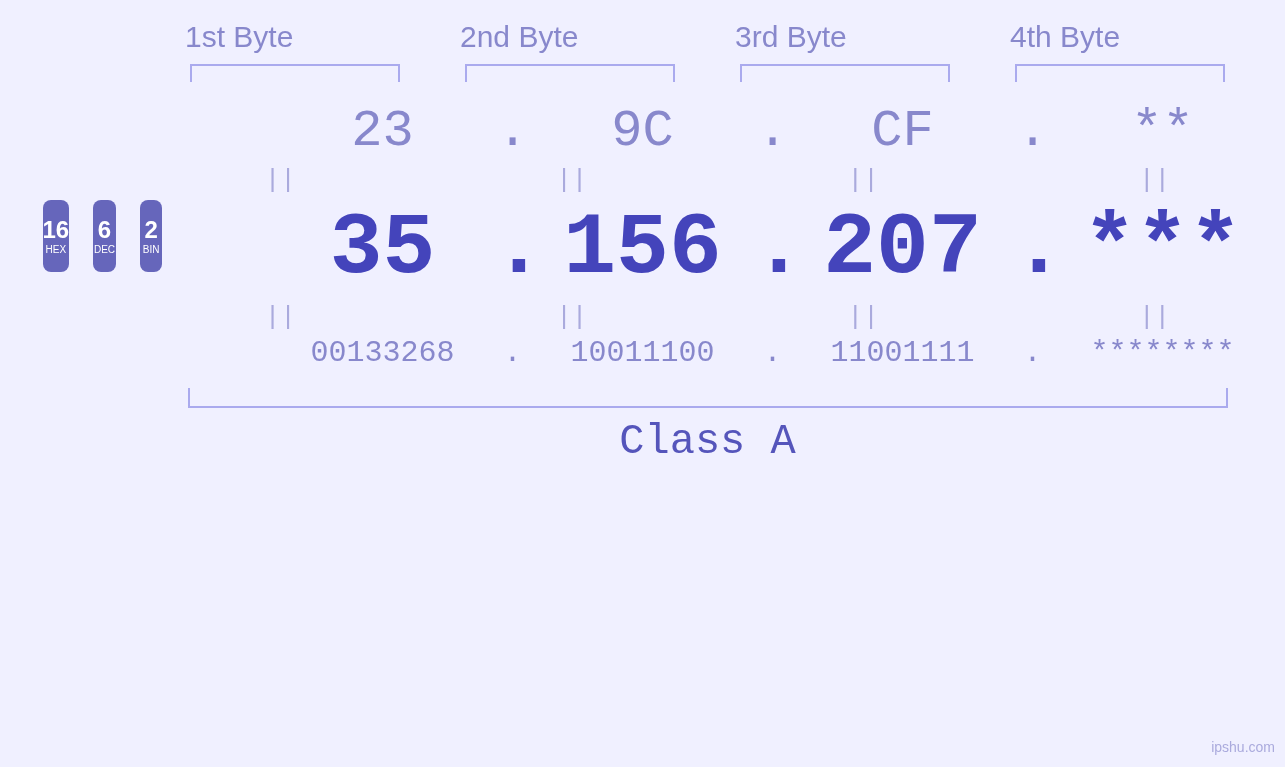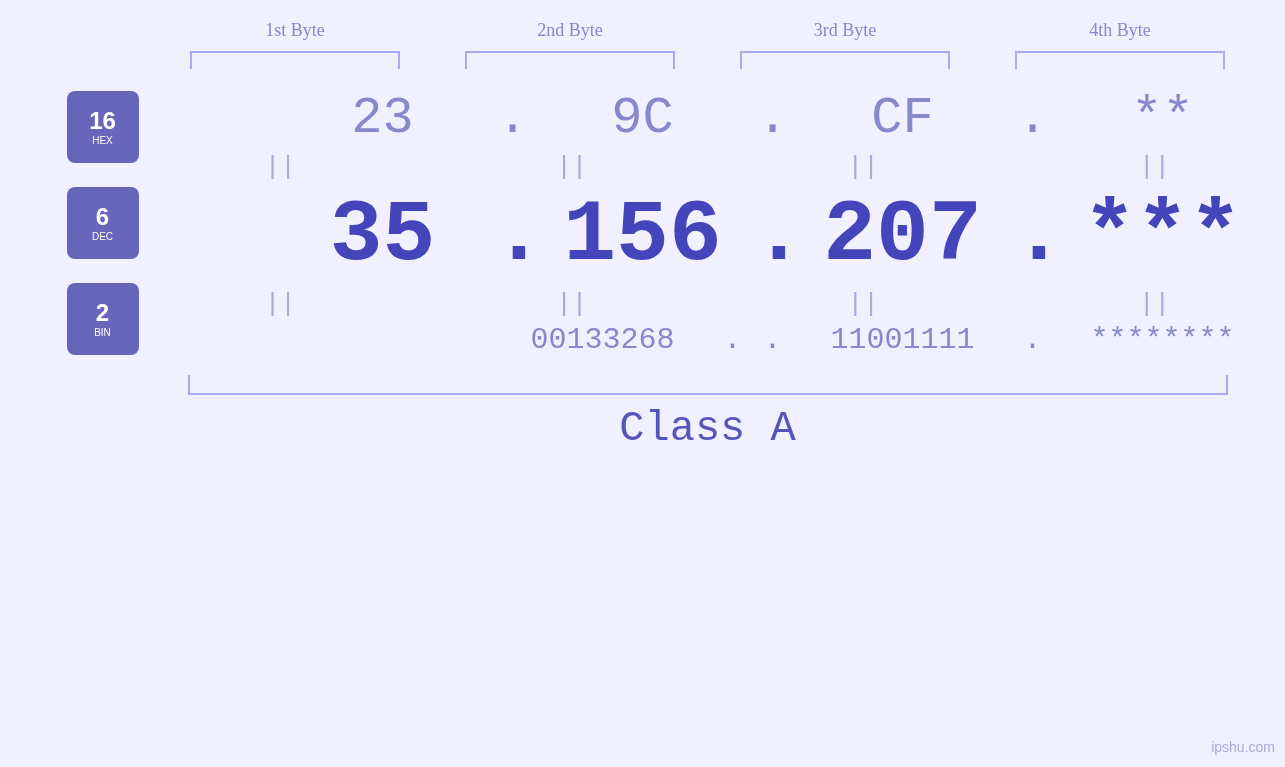--- a/index.html
+++ b/index.html
@@ -28,24 +28,24 @@
     .headers-row {
       display: flex;
       width: 1100px;
       margin-left: 130px;
       justify-content: space-around;
       margin-bottom: 10px;
     }
 
     .byte-header {
       width: 220px;
-      text-align: center;
-      color: #8888cc;
-      font-size: 18px;
-      font-family: Liberation Serif, serif;
+      text-align: left;
+      color: #8888cc;
+      font-size: 30px;
+      font-family: Liberation Sans, sans-serif;
     }
 
     
     .bracket-row {
       display: flex;
       width: 1100px;
       margin-left: 130px;
       justify-content: space-around;
       margin-bottom: 20px;
     }
@@ -62,21 +62,20 @@
     .main-area {
       display: flex;
       flex-direction: row;
       align-items: center;
       width: 1260px;
       padding-left: 30px;
     }
 
     .badge-col {
       display: flex;
-      flex-direction: column;
       gap: 24px;
       align-items: center;
       width: 120px;
     }
 
     .badge {
       background: #6666bb;
       color: white;
       width: 72px;
       height: 72px;
@@ -309,20 +308,21 @@
         <div class="equals-cell">||</div>
         <div class="equals-dot-cell"></div>
         <div class="equals-cell">||</div>
         <div class="equals-dot-cell"></div>
         <div class="equals-cell">||</div>
       </div>
 
       <div class="data-row">
         <div class="cell"><span class="bin-value">00133268</span></div>
         <div class="dot-cell"><span class="bin-dot">.</span></div>
+        <div class="cell"><span class="bin-value">10011100</span></div>
         <div class="dot-cell"><span class="bin-dot">.</span></div>
         <div class="cell"><span class="bin-value">11001111</span></div>
         <div class="dot-cell"><span class="bin-dot">.</span></div>
         <div class="cell"><span class="bin-value">********</span></div>
       </div>
 
     </div>
   </div>
 
 

